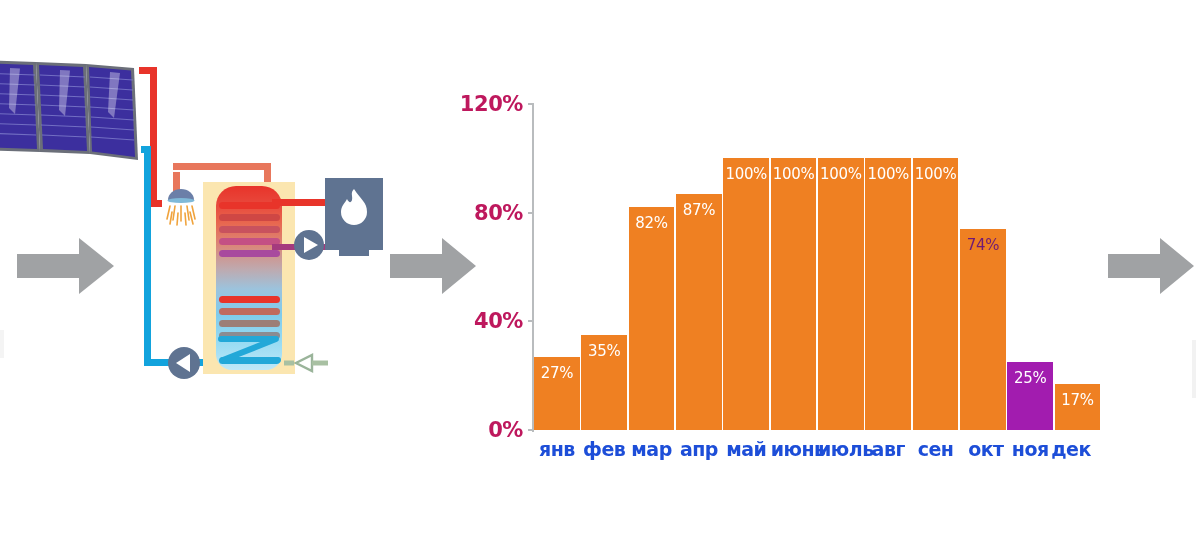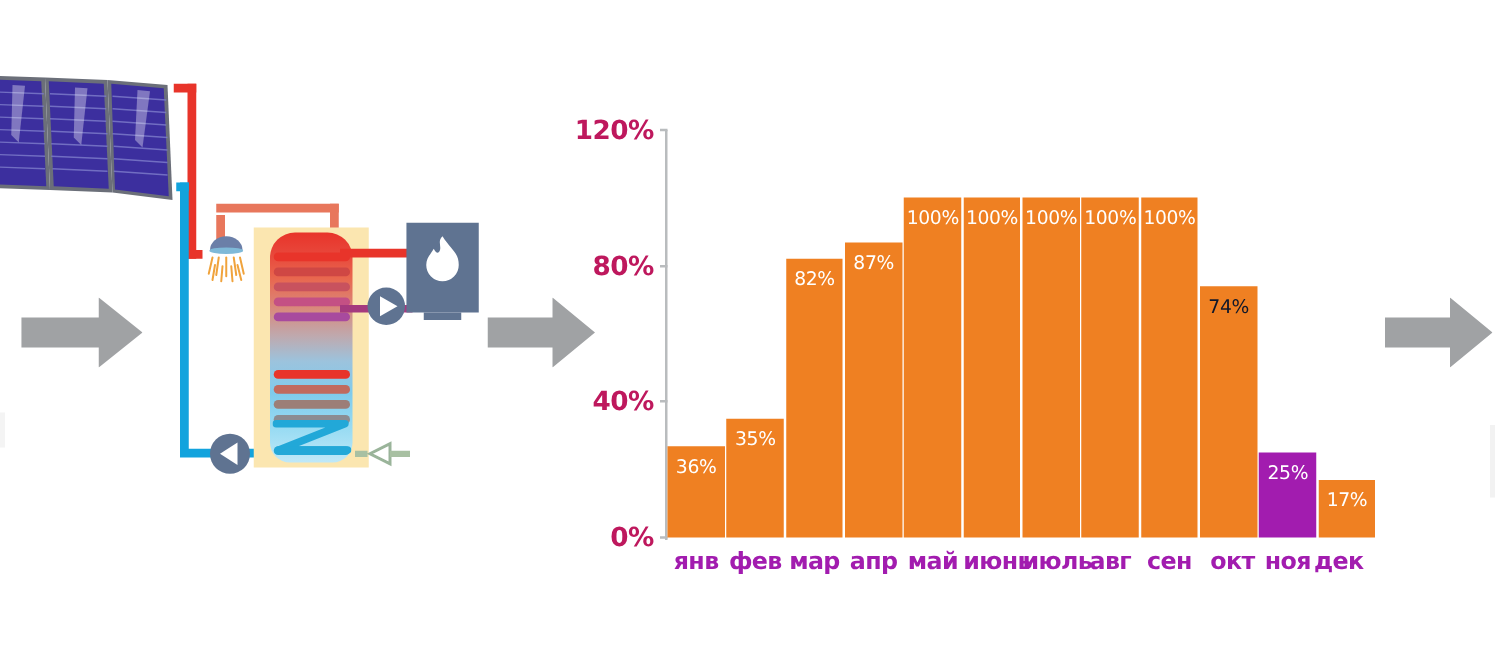--- a/index.html
+++ b/index.html
@@ -35,21 +35,21 @@
   .axis-line { position:absolute; background:#b9bcbe; }
   .tick { position:absolute; background:#b9bcbe; width:6px; height:2px; }
   .ylab { position:absolute; right:0; font-size:21px; color:#be185d;
           font-weight:bold; letter-spacing:-0.4px; white-space:nowrap;
           transform:translateY(-50%); font-family:"DejaVu Sans", sans-serif; }
   .bar { position:absolute; bottom:0; background:#ef8022; }
   .bar-val { position:absolute; left:0; right:0; top:7px; text-align:center;
              color:#fff; font-size:15px; font-weight:normal;
              font-family:"DejaVu Sans", sans-serif; letter-spacing:-0.3px; }
   .xlab { position:absolute; top:6px; text-align:center; font-size:19px;
-          color:#a21caf; font-weight:bold; white-space:nowrap;
+          color:#1d4ed8; font-weight:bold; white-space:nowrap;
           font-family:"DejaVu Sans", sans-serif; letter-spacing:-0.5px; }
 </style>
 </head>
 <body>
 
 <div id="stage">
 
   <div class="abs" style="left:0;top:0;width:460px;height:535px;">
 
     <svg class="abs" style="left:-14px;top:50px;" width="175" height="125" viewBox="0 0 175 125">
@@ -195,21 +195,21 @@
       </div>
     <div id="ylabels">
         <div class="ylab" style="top: 342px; right: 579px;">0%</div>
         <div class="ylab" style="top: 233.333px; right: 579px;">40%</div>
         <div class="ylab" style="top: 124.667px; right: 579px;">80%</div>
         <div class="ylab" style="top: 16px; right: 579px;">120%</div>
       </div>
 
     <div id="bars" style="position:absolute;left:72px;top:16px;width:568px;height:326px;">
         <div class="bar" style="left: 0px; width: 45.8333px; height: 73.35px; background: rgb(239, 128, 34);">
-          <div class="bar-val" style="color: rgb(255, 255, 255);">36%</div>
+          <div class="bar-val" style="color: rgb(255, 255, 255);">27%</div>
         </div>
         <div class="bar" style="left: 47.3333px; width: 45.8333px; height: 95.0833px; background: rgb(239, 128, 34);">
           <div class="bar-val" style="color: rgb(255, 255, 255);">35%</div>
         </div>
         <div class="bar" style="left: 94.6667px; width: 45.8333px; height: 222.767px; background: rgb(239, 128, 34);">
           <div class="bar-val" style="color: rgb(255, 255, 255);">82%</div>
         </div>
         <div class="bar" style="left: 142px; width: 45.8333px; height: 236.35px; background: rgb(239, 128, 34);">
           <div class="bar-val" style="color: rgb(255, 255, 255);">87%</div>
         </div>
@@ -222,21 +222,21 @@
         <div class="bar" style="left: 284px; width: 45.8333px; height: 271.667px; background: rgb(239, 128, 34);">
           <div class="bar-val" style="color: rgb(255, 255, 255);">100%</div>
         </div>
         <div class="bar" style="left: 331.333px; width: 45.8333px; height: 271.667px; background: rgb(239, 128, 34);">
           <div class="bar-val" style="color: rgb(255, 255, 255);">100%</div>
         </div>
         <div class="bar" style="left: 378.667px; width: 45.8333px; height: 271.667px; background: rgb(239, 128, 34);">
           <div class="bar-val" style="color: rgb(255, 255, 255);">100%</div>
         </div>
         <div class="bar" style="left: 426px; width: 45.8333px; height: 201.033px; background: rgb(239, 128, 34);">
-          <div class="bar-val" style="color: #0f172a;">74%</div>
+          <div class="bar-val" style="color: #701a75;">74%</div>
         </div>
         <div class="bar" style="left: 473.333px; width: 45.8333px; height: 67.9167px; background: #a21caf;">
           <div class="bar-val" style="color: rgb(255, 255, 255);">25%</div>
         </div>
         <div class="bar" style="left: 520.667px; width: 45.8333px; height: 46.1833px; background: rgb(239, 128, 34);">
           <div class="bar-val" style="color: rgb(255, 255, 255);">17%</div>
         </div>
       </div>
 
     <div id="xlabels" style="position:absolute;left:72px;top:344px;width:568px;height:32px;">

